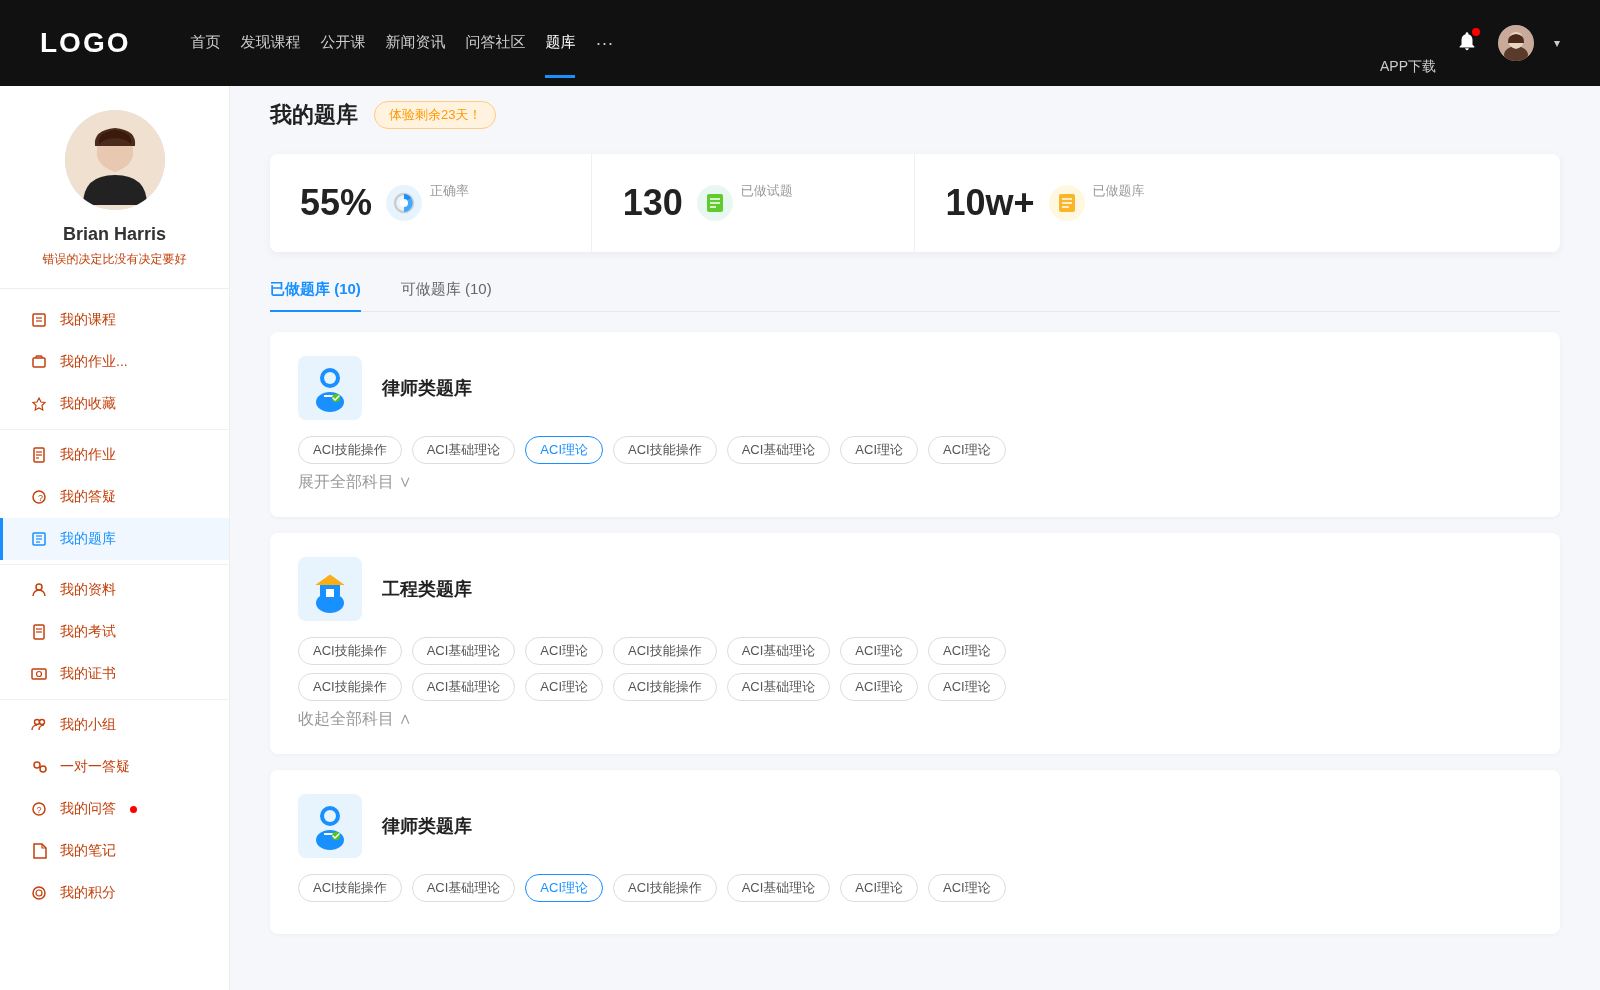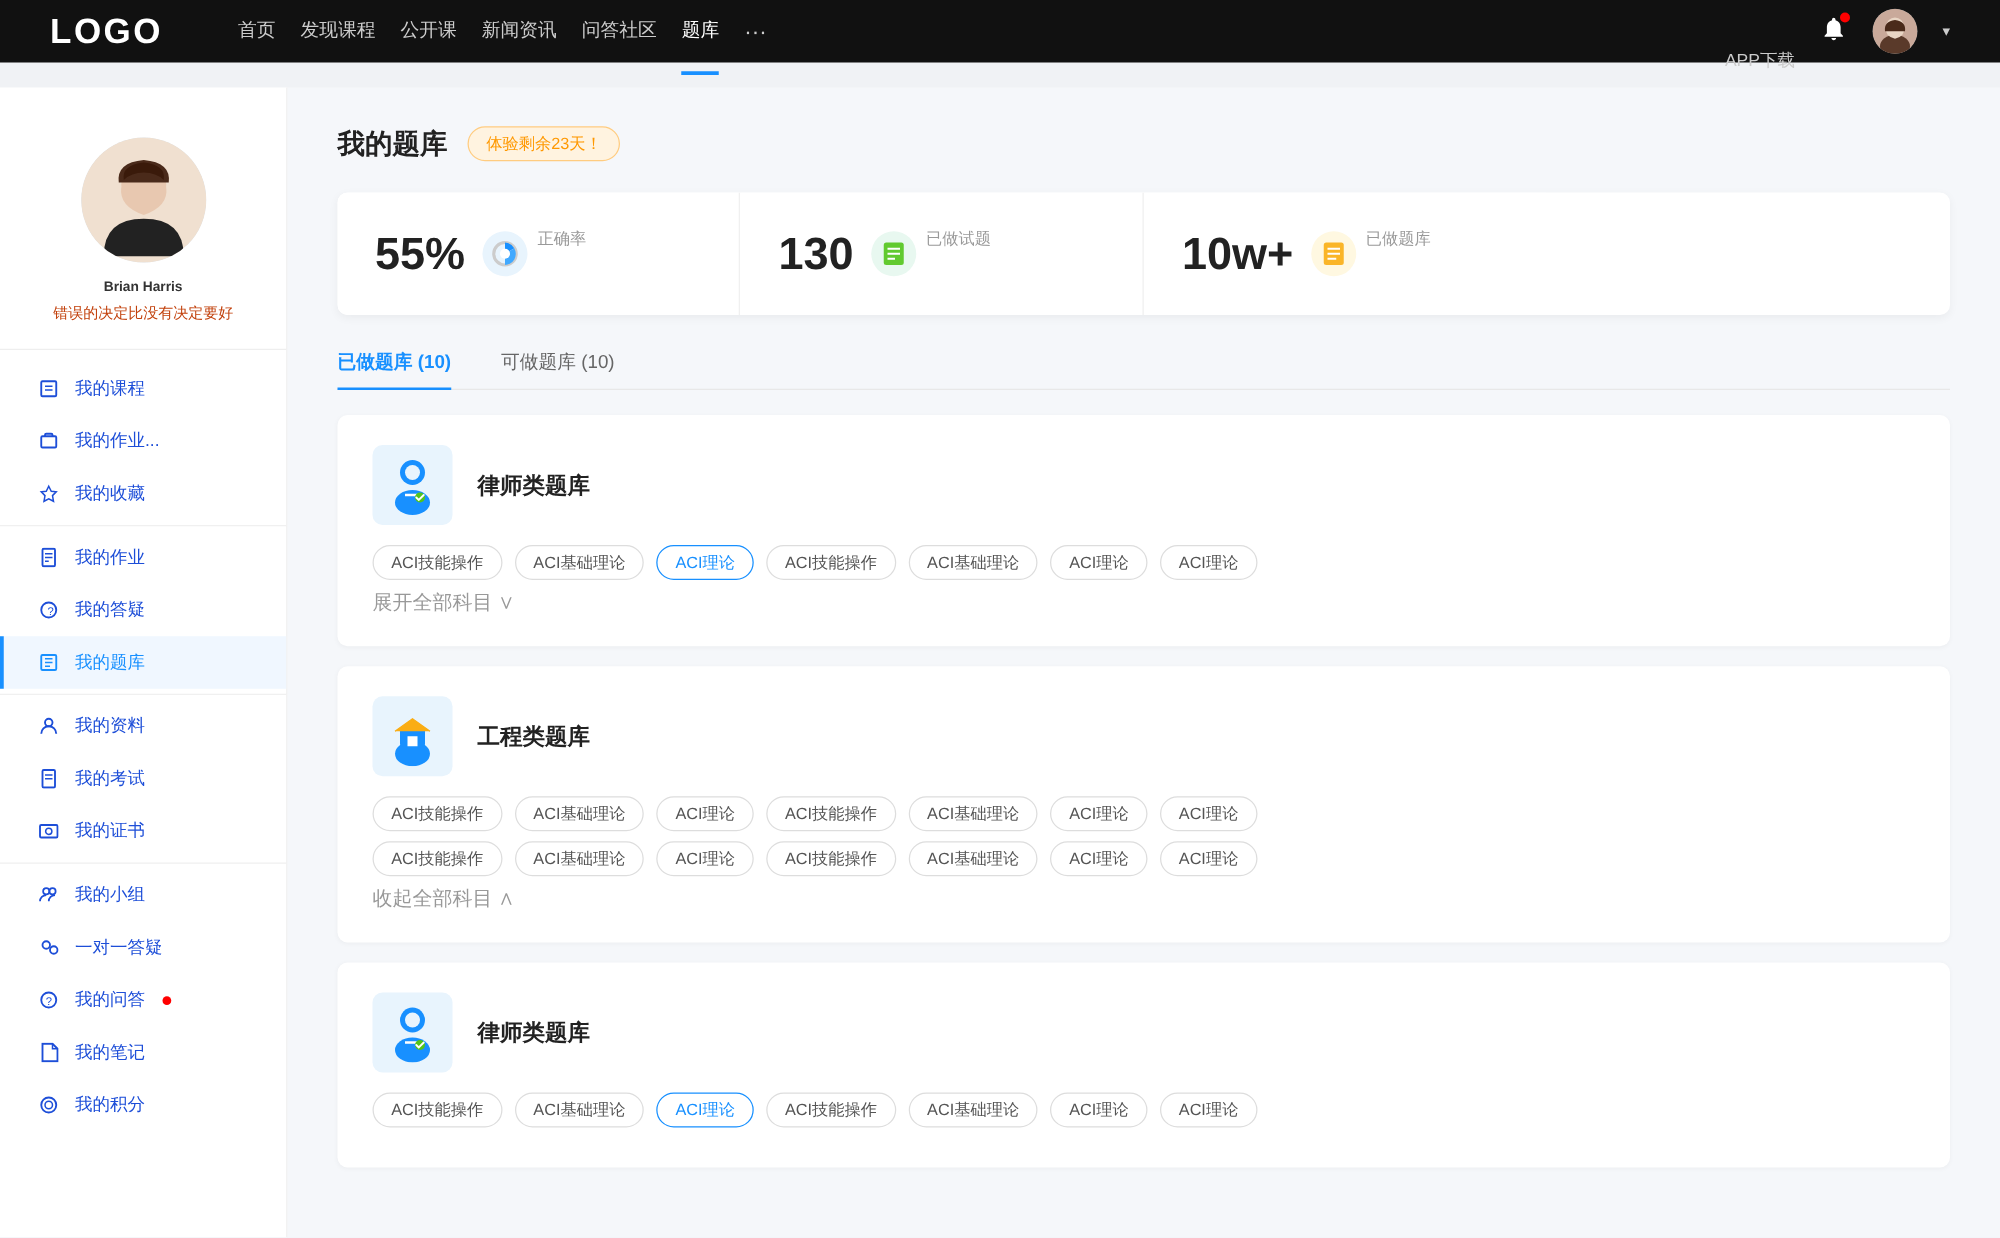--- a/index.html
+++ b/index.html
@@ -1,21 +1,21 @@
 <!DOCTYPE html>
 <html><head>
   <meta charset="utf-8">
   <style>
     * { box-sizing: border-box; margin: 0; padding: 0; }
     body { font-family: -apple-system, BlinkMacSystemFont, 'PingFang SC', 'Microsoft YaHei', sans-serif; background: #f0f2f5; min-height: 990px; }
 
     
     .navbar {
       background: #111;
-      height: 50px;
+      height: 86px;
       display: flex;
       align-items: center;
       padding: 0 40px;
       position: fixed;
       top: 0; left: 0; right: 0;
       z-index: 100;
     }
     .nav-logo {
       color: #fff;
       font-size: 28px;
@@ -96,39 +96,39 @@
     .sidebar-avatar {
       width: 100px; height: 100px;
       border-radius: 50%;
       background: #ddd;
       overflow: hidden;
       margin-bottom: 14px;
       display: flex; align-items: center; justify-content: center;
     }
     
     .sidebar-name {
-      font-size: 11px;
+      font-size: 18px;
       font-weight: 600;
       color: #333;
       margin-bottom: 6px;
     }
     .sidebar-motto {
       font-size: 12px;
       color: #c2410c;
       text-align: center;
     }
     .sidebar-menu {
       padding: 10px 0;
     }
     .sidebar-item {
       display: flex;
       align-items: center;
       gap: 12px;
       padding: 12px 30px;
-      color: #1d4ed8;
+      color: #c2410c;
       font-size: 14px;
       cursor: pointer;
       position: relative;
     }
     .sidebar-item.active {
       color: #1890ff;
       background: #f0f7ff;
     }
     .sidebar-item.active::before {
       content: '';

